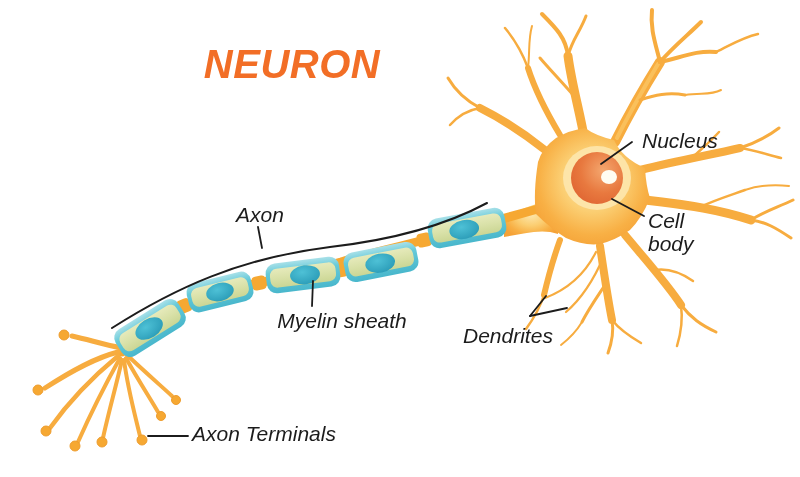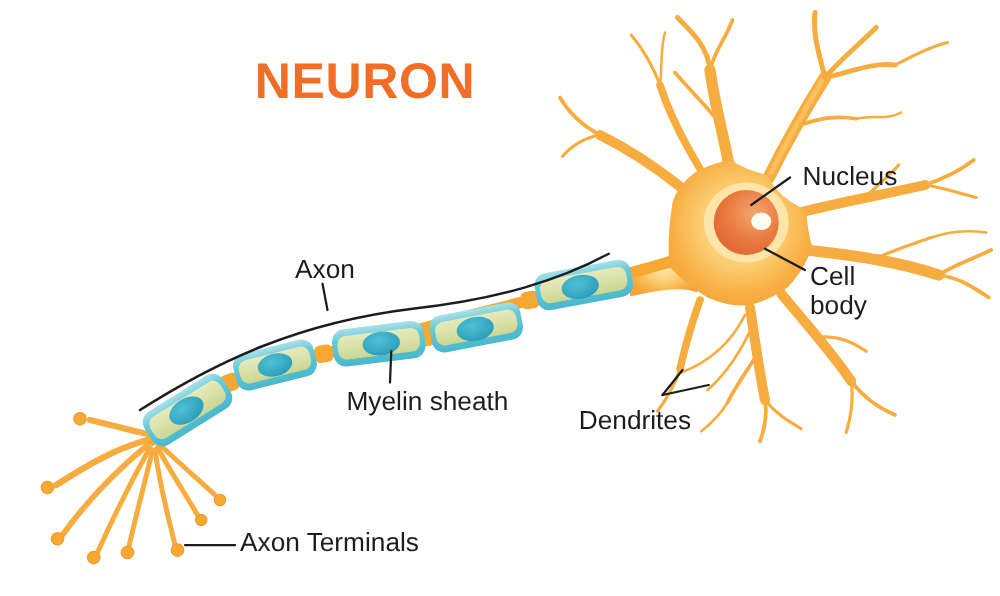--- a/index.html
+++ b/index.html
@@ -1,17 +1,17 @@
 <!DOCTYPE html>
 <html style="--c-background: #FFFFFF; --c-title: #F26E26; --c-label-text: #1C1C1C; --c-leader-line: #1C1C1C; --c-neuron-orange: #F7AC3F; --c-neuron-orange-deep: #F5A237; --c-neuron-light: #FDE7AE; --c-nucleus-dark: #DE6230; --c-nucleus-mid: #E8793F; --c-nucleus-light: #F4A76F; --c-nucleus-highlight: #FFFDF2; --c-myelin-teal: #66CAD9; --c-myelin-teal-dark: #49B7CC; --c-myelin-teal-light: #A8E0E8; --c-myelin-band: #D9E1A8; --c-myelin-nucleus: #2899B5; --c-myelin-nucleus-light: #4EC1D6; --c-node-gap: #F6A832;"><head>
 <meta charset="utf-8">
 <style>
   html,body{margin:0;padding:0;background:#fff;}
   #stage{position:relative;width:800px;height:477px;background:var(--c-background,#fff);overflow:hidden;
-         font-family:"Liberation Sans", sans-serif;}
+         font-family:"Liberation Sans", sans-serif;font-style:italic;}
   svg{display:block}
   .lbl{fill:var(--c-label-text,#1C1C1C);font-family:"Liberation Sans",sans-serif;font-size:21px;}
   .title{fill:var(--c-title,#F26E26);font-family:"Liberation Sans",sans-serif;font-size:40px;font-weight:bold;letter-spacing:0.5px;}
   .leader{stroke:var(--c-leader-line,#1C1C1C);stroke-width:1.8;fill:none;stroke-linecap:round;}
   .curve{stroke:var(--c-leader-line,#1C1C1C);stroke-width:2;fill:none;stroke-linecap:round;}
   .dend{stroke:var(--c-neuron-orange,#F7AC3F);fill:none;stroke-linecap:round;}
   .dendhi{stroke:#FBC766;fill:none;stroke-linecap:round;opacity:.75;}
   .axonline{stroke:var(--c-node-gap,#F6A832);fill:none;stroke-linecap:round;}
   .knob{fill:var(--c-node-gap,#F6A832);stroke:#EE9D2E;stroke-width:1;}
   .gap{fill:var(--c-node-gap,#F6A832);}

